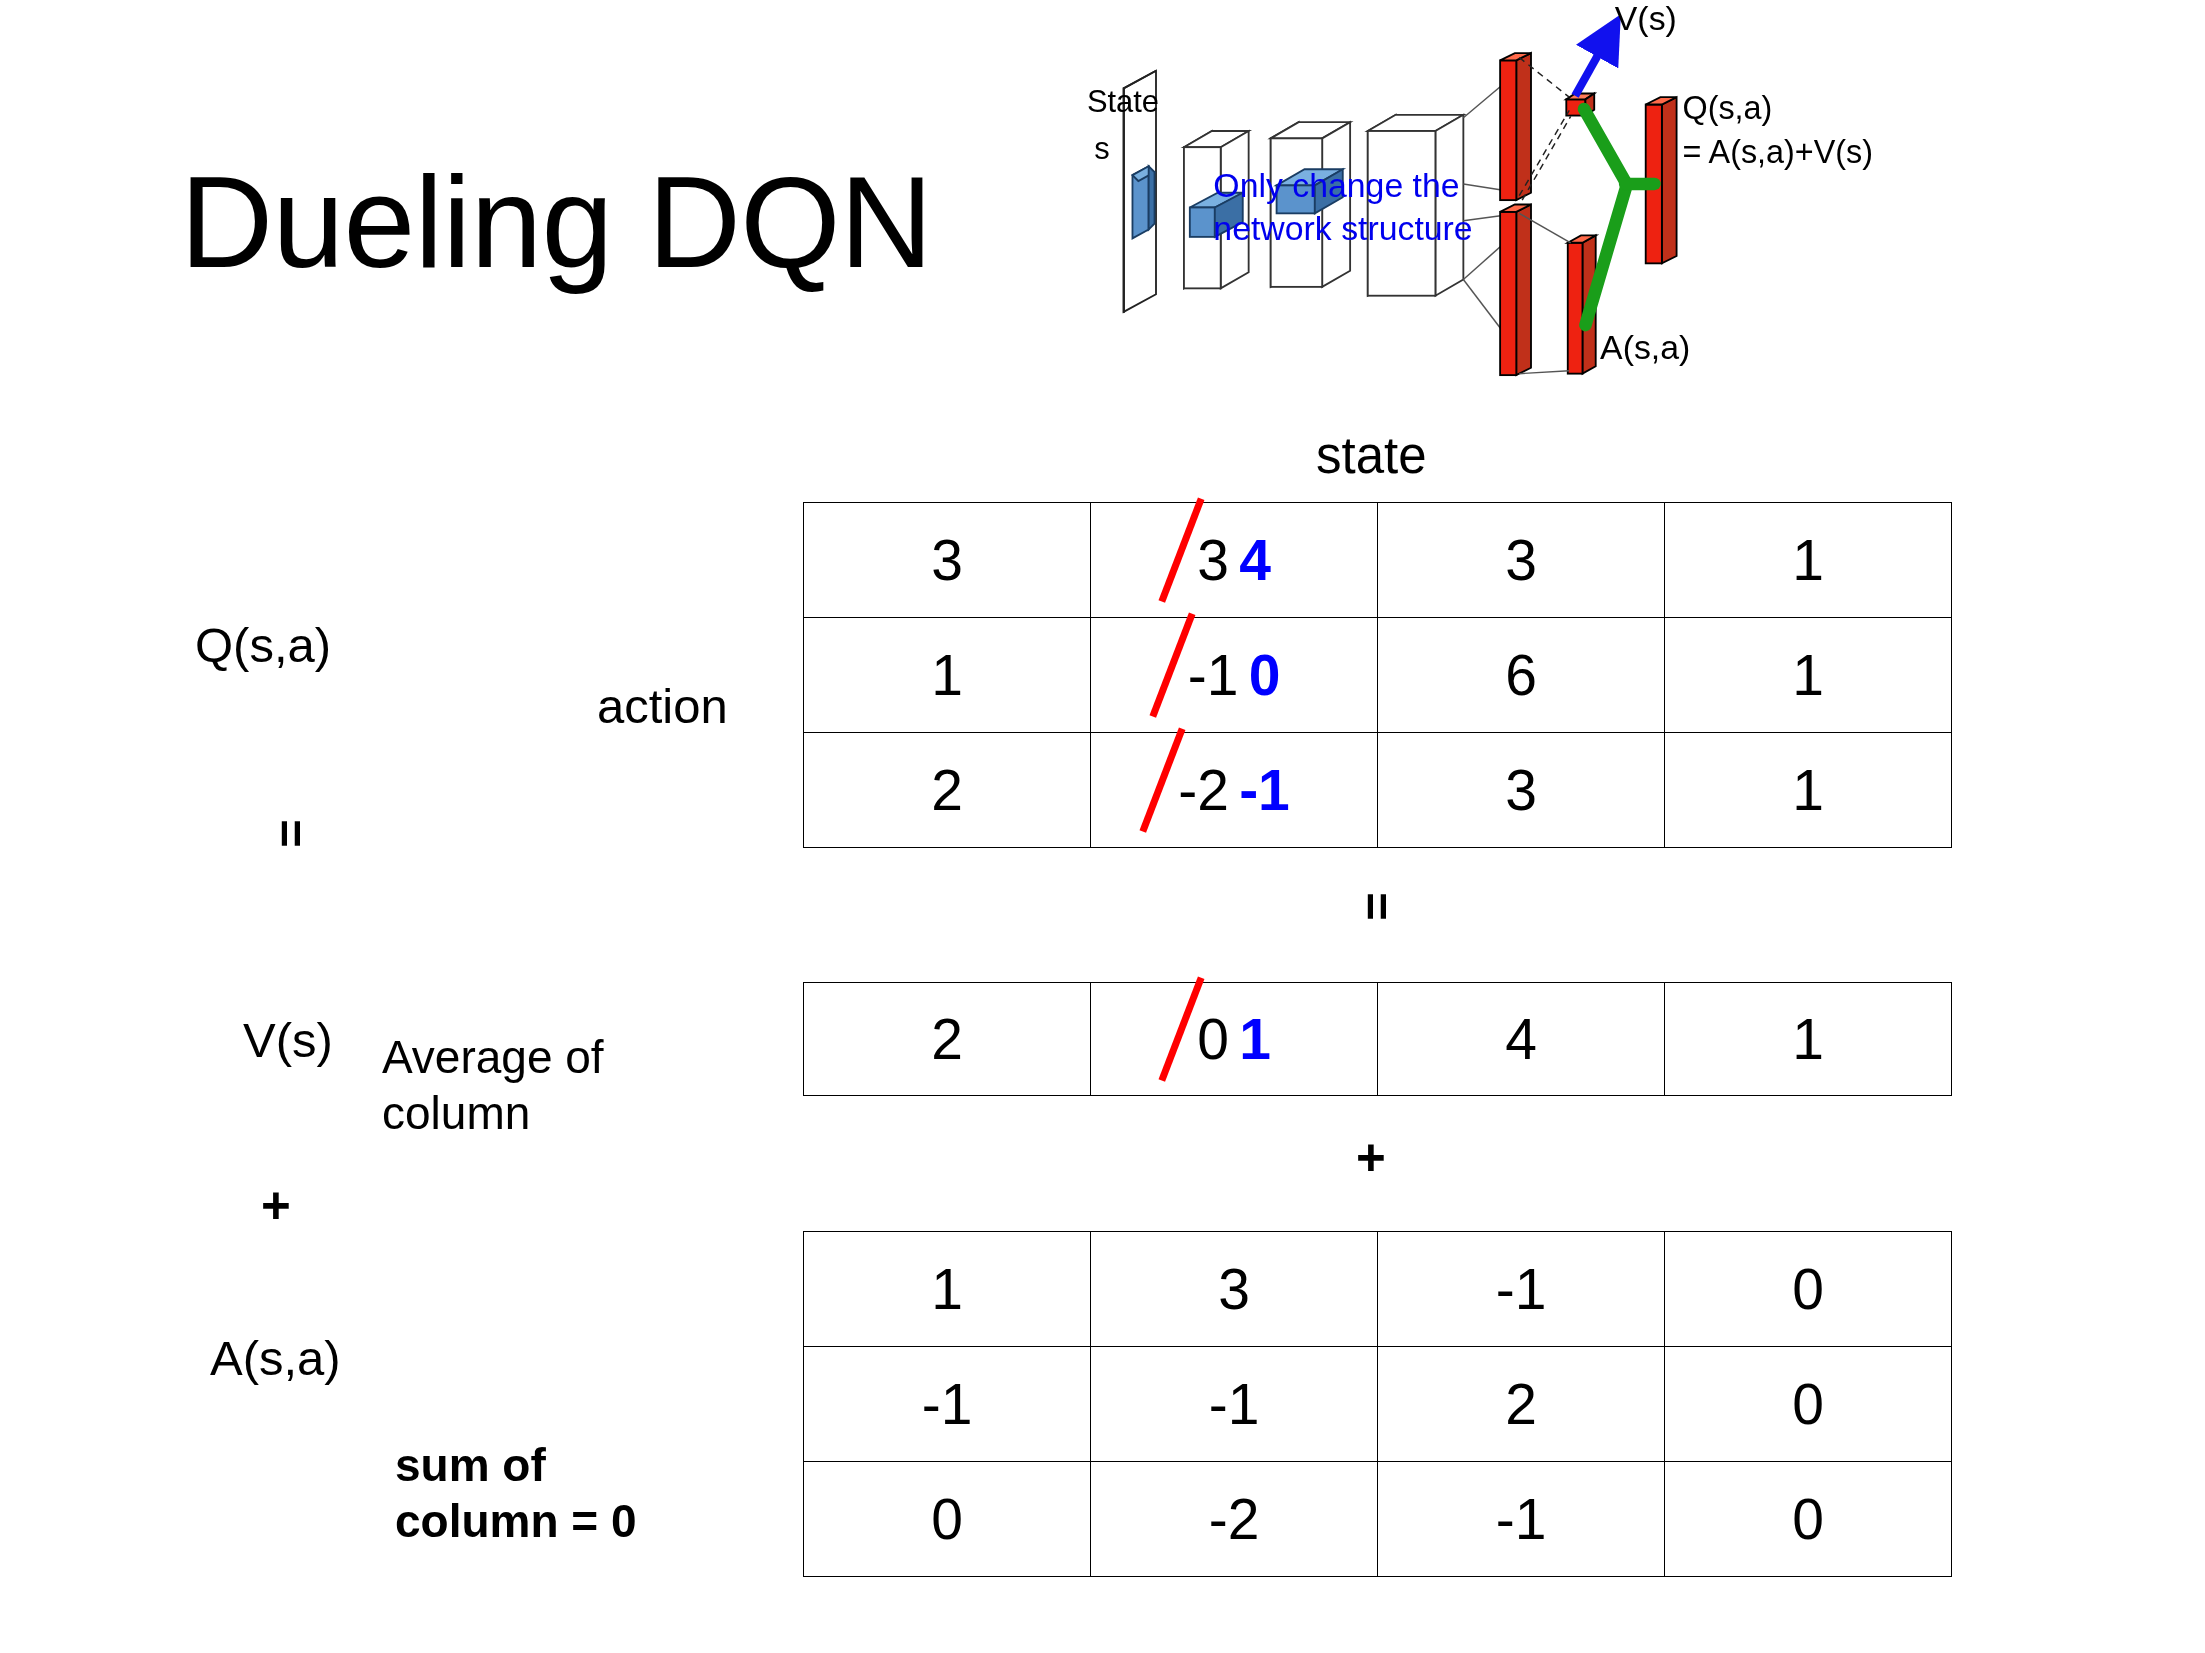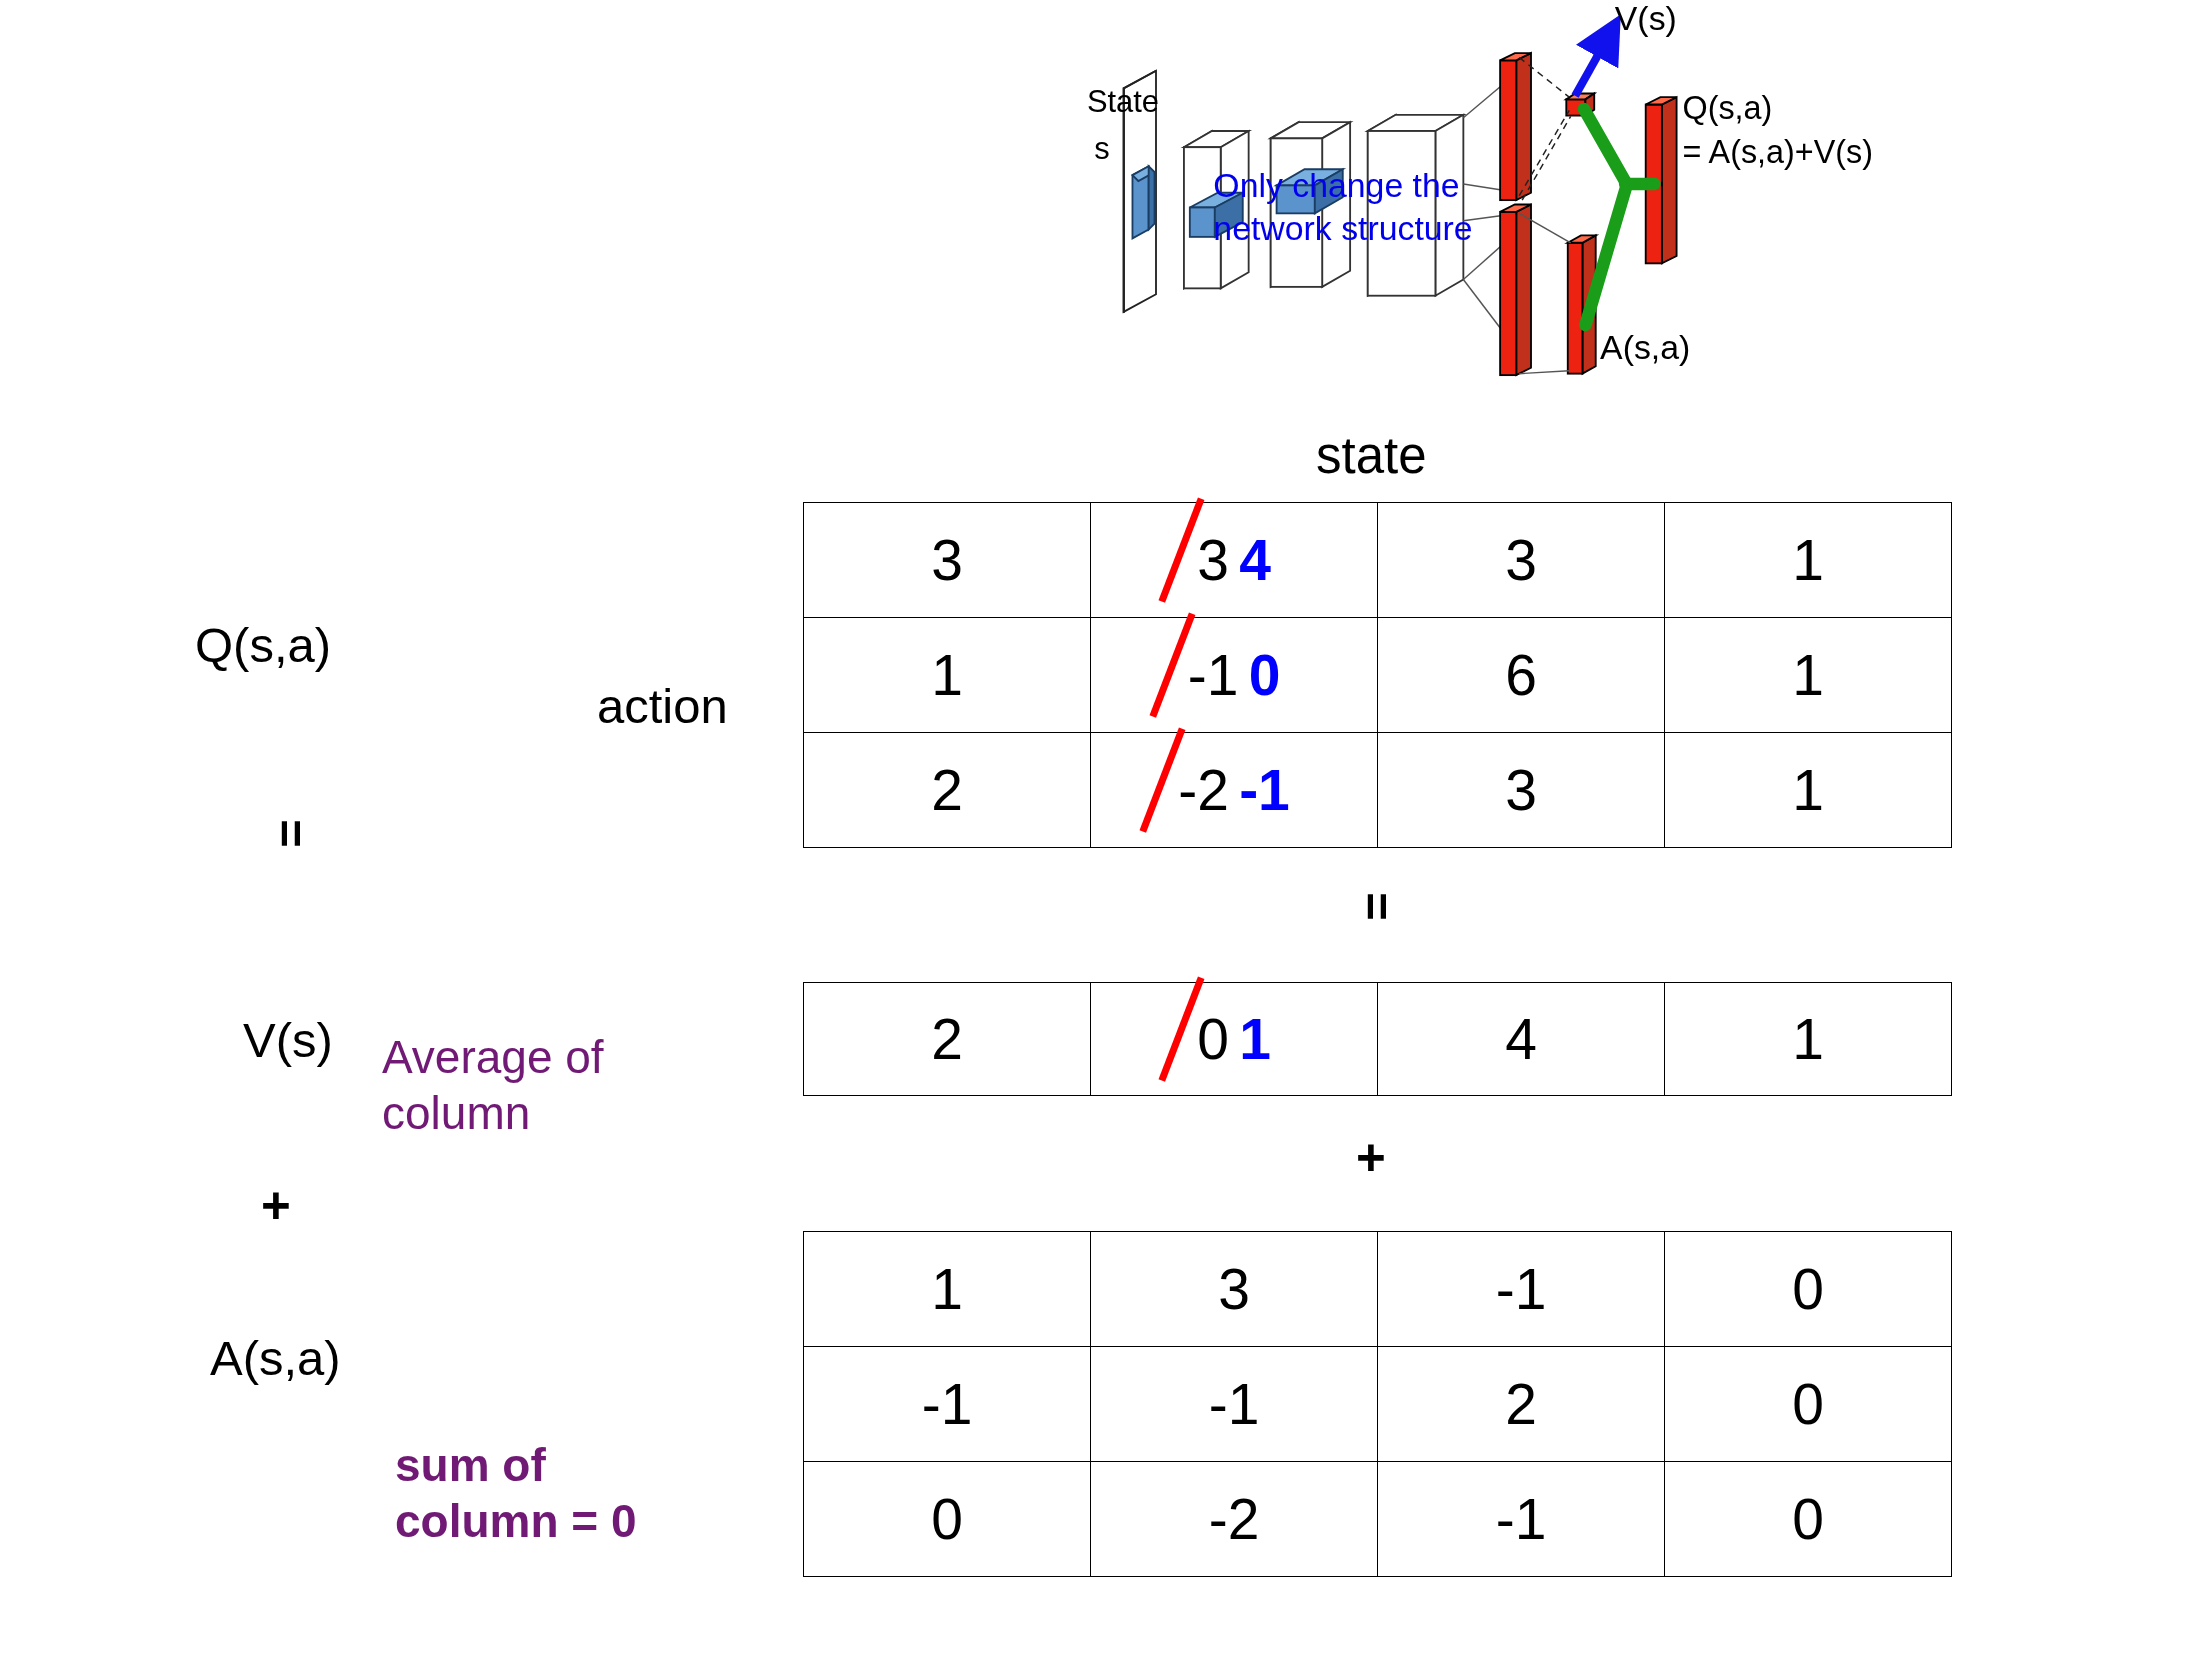--- a/index.html
+++ b/index.html
@@ -46,21 +46,21 @@
     position: absolute;
     font-size: 49px;
     line-height: 1.0;
     color: #000000;
     white-space: nowrap;
   }
   .blue-note {
     position: absolute;
     font-size: 46px;
     line-height: 1.22;
-    color: #701a75;
+    color: #000000;
     white-space: pre-line;
   }
 
   
   #state-header {
     left: 1316px;
     top: 426px;
     font-size: 51px;
     color: #000000;
     white-space: nowrap;
@@ -134,20 +134,21 @@
     font-weight: 700;
     color: #000000;
     line-height: 1;
   }
 </style>
 </head>
 <body>
 
 <div id="slide">
 
+  <div class="abs" id="title">Dueling DQN</div>
 
   <div class="abs" id="diagram">
     <svg width="1125" height="412" viewBox="0 0 1530 560">
       <defs>
         <marker id="arrowblue" markerWidth="6" markerHeight="6" refX="3" refY="3" orient="auto">
           <path d="M0,0 L6,3 L0,6 z" fill="#1111ee"></path>
         </marker>
       </defs>
 
       <g stroke="#222" stroke-width="2.5" fill="#ffffff">

